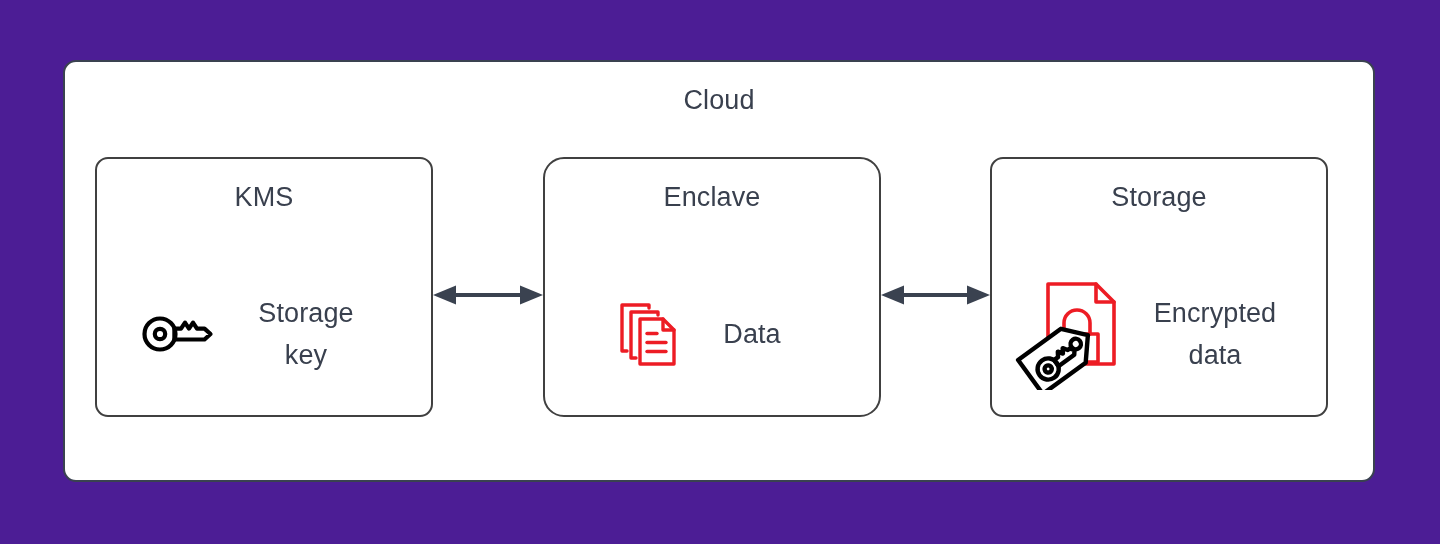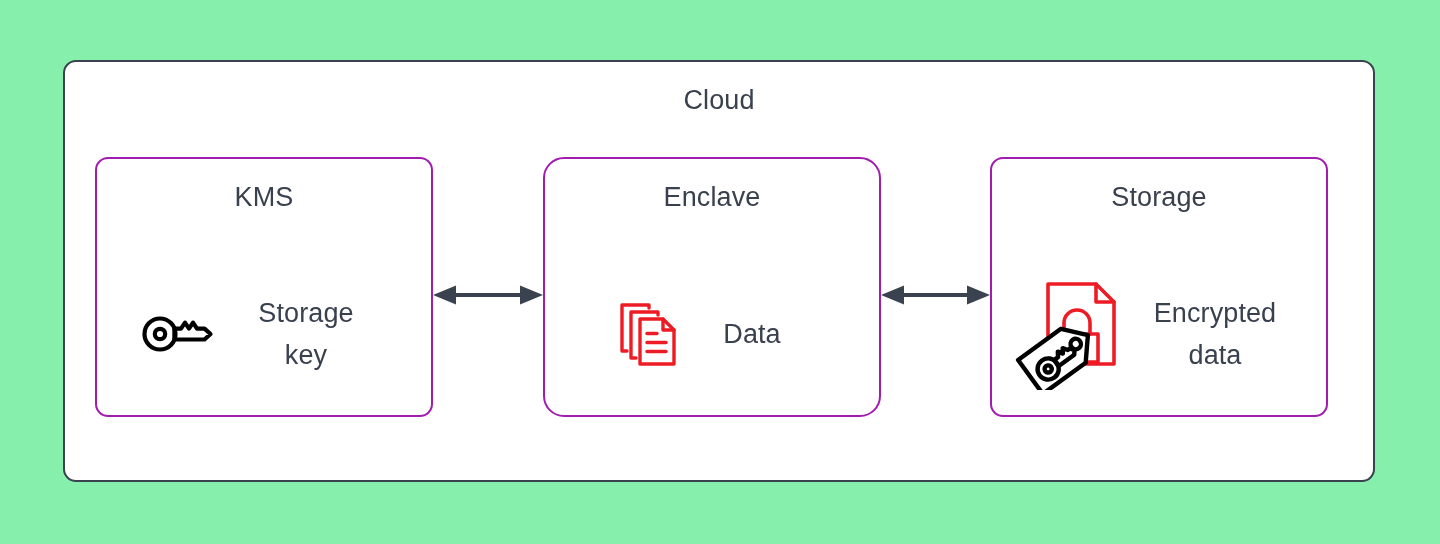--- a/index.html
+++ b/index.html
@@ -10,21 +10,21 @@
   body {
     width: 1440px;
     height: 544px;
     font-family: "Liberation Sans", sans-serif;
     overflow: hidden;
   }
   #canvas {
     position: relative;
     width: 1440px;
     height: 544px;
-    background: #86efac;
+    background: #4c1d95;
     text-decoration: underline;
   }
 
   
   .cloud-box {
     position: absolute;
     left: 63px;
     top: 60px;
     width: 1312px;
     height: 422px;
@@ -44,21 +44,21 @@
     color: #39404e;
     letter-spacing: .1px;
   }
 
   
   .node-box {
     position: absolute;
     top: 157px;
     height: 260px;
     box-sizing: border-box;
-    border: 2px solid #a21caf;
+    border: 2px solid #404040;
     border-radius: 13px;
     background: #ffffff;
   }
   #node-kms     { left: 95px;  width: 338px; }
   #node-enclave { left: 543px; width: 338px; border-radius: 21px; }
   #node-storage { left: 990px; width: 338px; }
 
   .node-title {
     position: absolute;
     left: 0;

